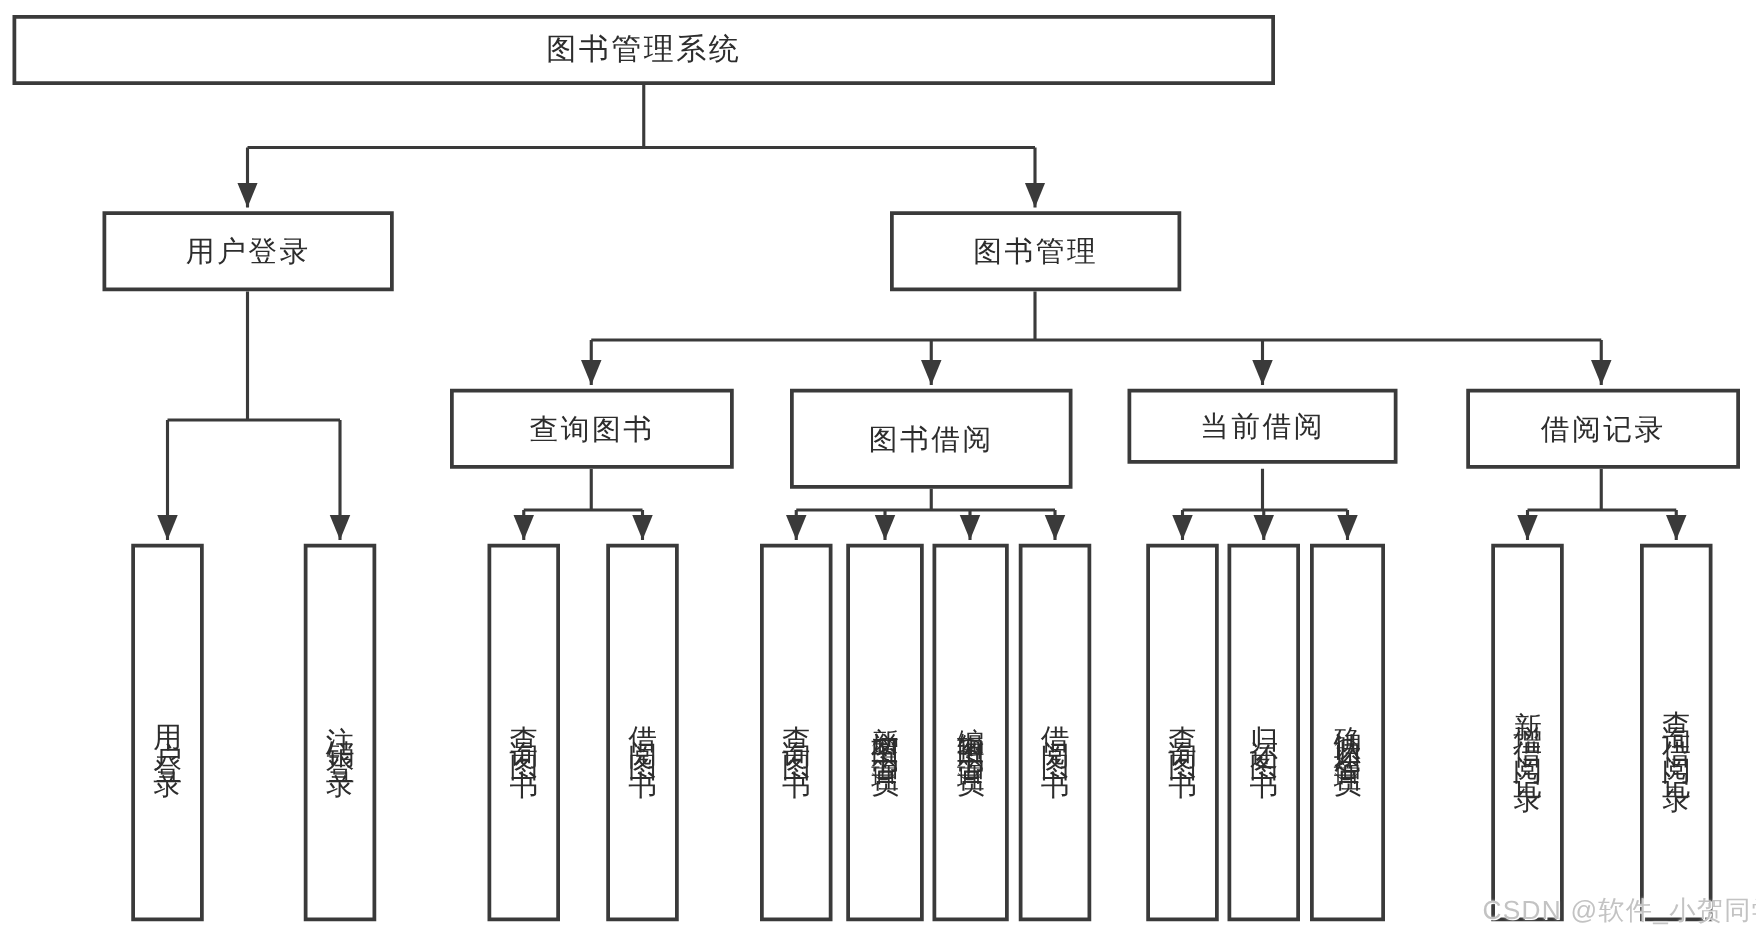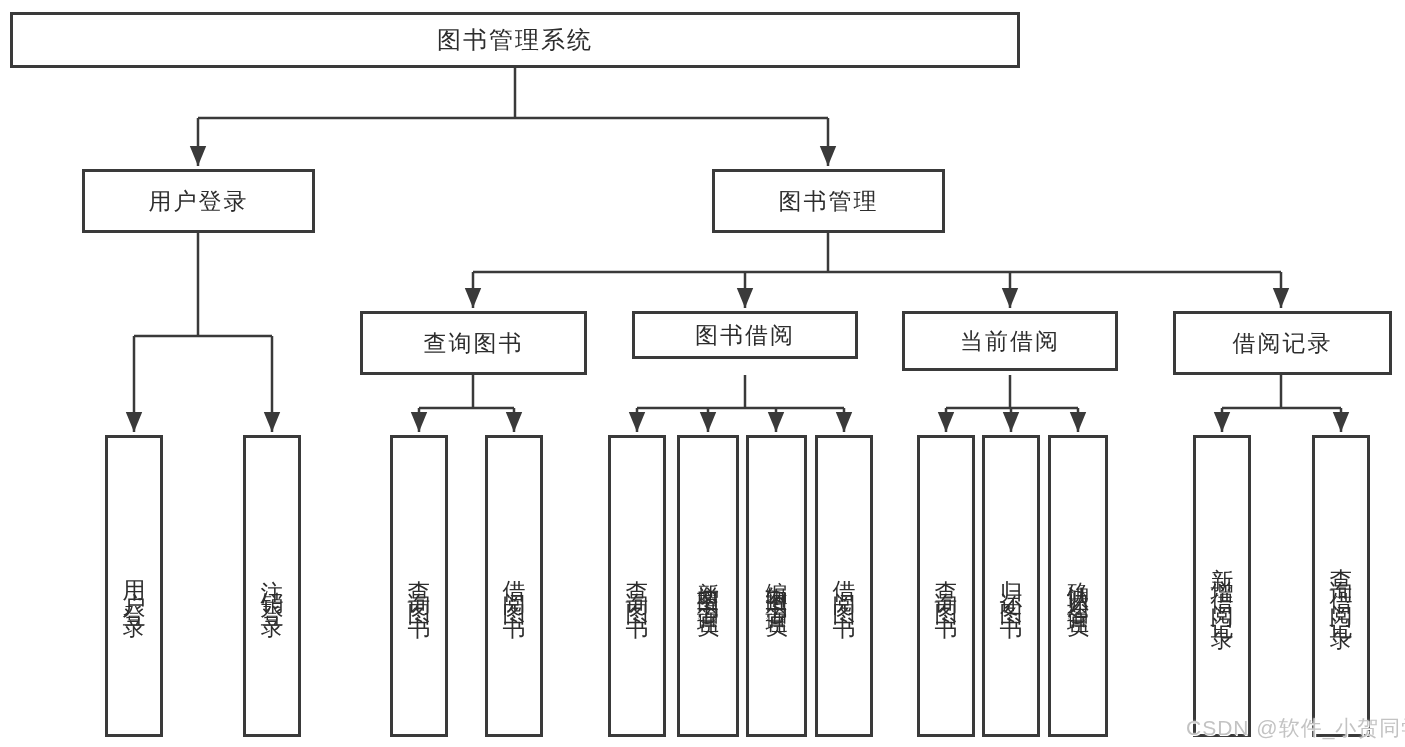--- a/index.html
+++ b/index.html
@@ -114,21 +114,21 @@
       <line x1="1341" y1="408" x2="1341" y2="432" marker-end="url(#arrow)"></line>
     </g>
   </svg>
 
   <div class="node hbox root-node" style="left:10px; top:12px; width:1010px; height:56px;">图书管理系统</div>
 
   <div class="node hbox" style="left:82px; top:169px; width:233px; height:64px;">用户登录</div>
   <div class="node hbox" style="left:712px; top:169px; width:233px; height:64px;">图书管理</div>
 
   <div class="node hbox" style="left:360px; top:311px; width:227px; height:64px;">查询图书</div>
-  <div class="node hbox" style="left:632px; top:311px; width:226px; height:48px;">图书借阅</div>
+  <div class="node hbox" style="left:632px; top:311px; width:226px; height:80px;">图书借阅</div>
   <div class="node hbox" style="left:902px; top:311px; width:216px; height:60px;">当前借阅</div>
   <div class="node hbox" style="left:1173px; top:311px; width:219px; height:64px;">借阅记录</div>
 
   <div class="node vbox" style="left:105px;">用户登录</div>
   <div class="node vbox" style="left:243px;">注销登录</div>
 
   <div class="node vbox" style="left:390px;">查询图书</div>
   <div class="node vbox" style="left:485px;">借阅图书</div>
 
   <div class="node vbox" style="left:608px;">查询图书</div>

